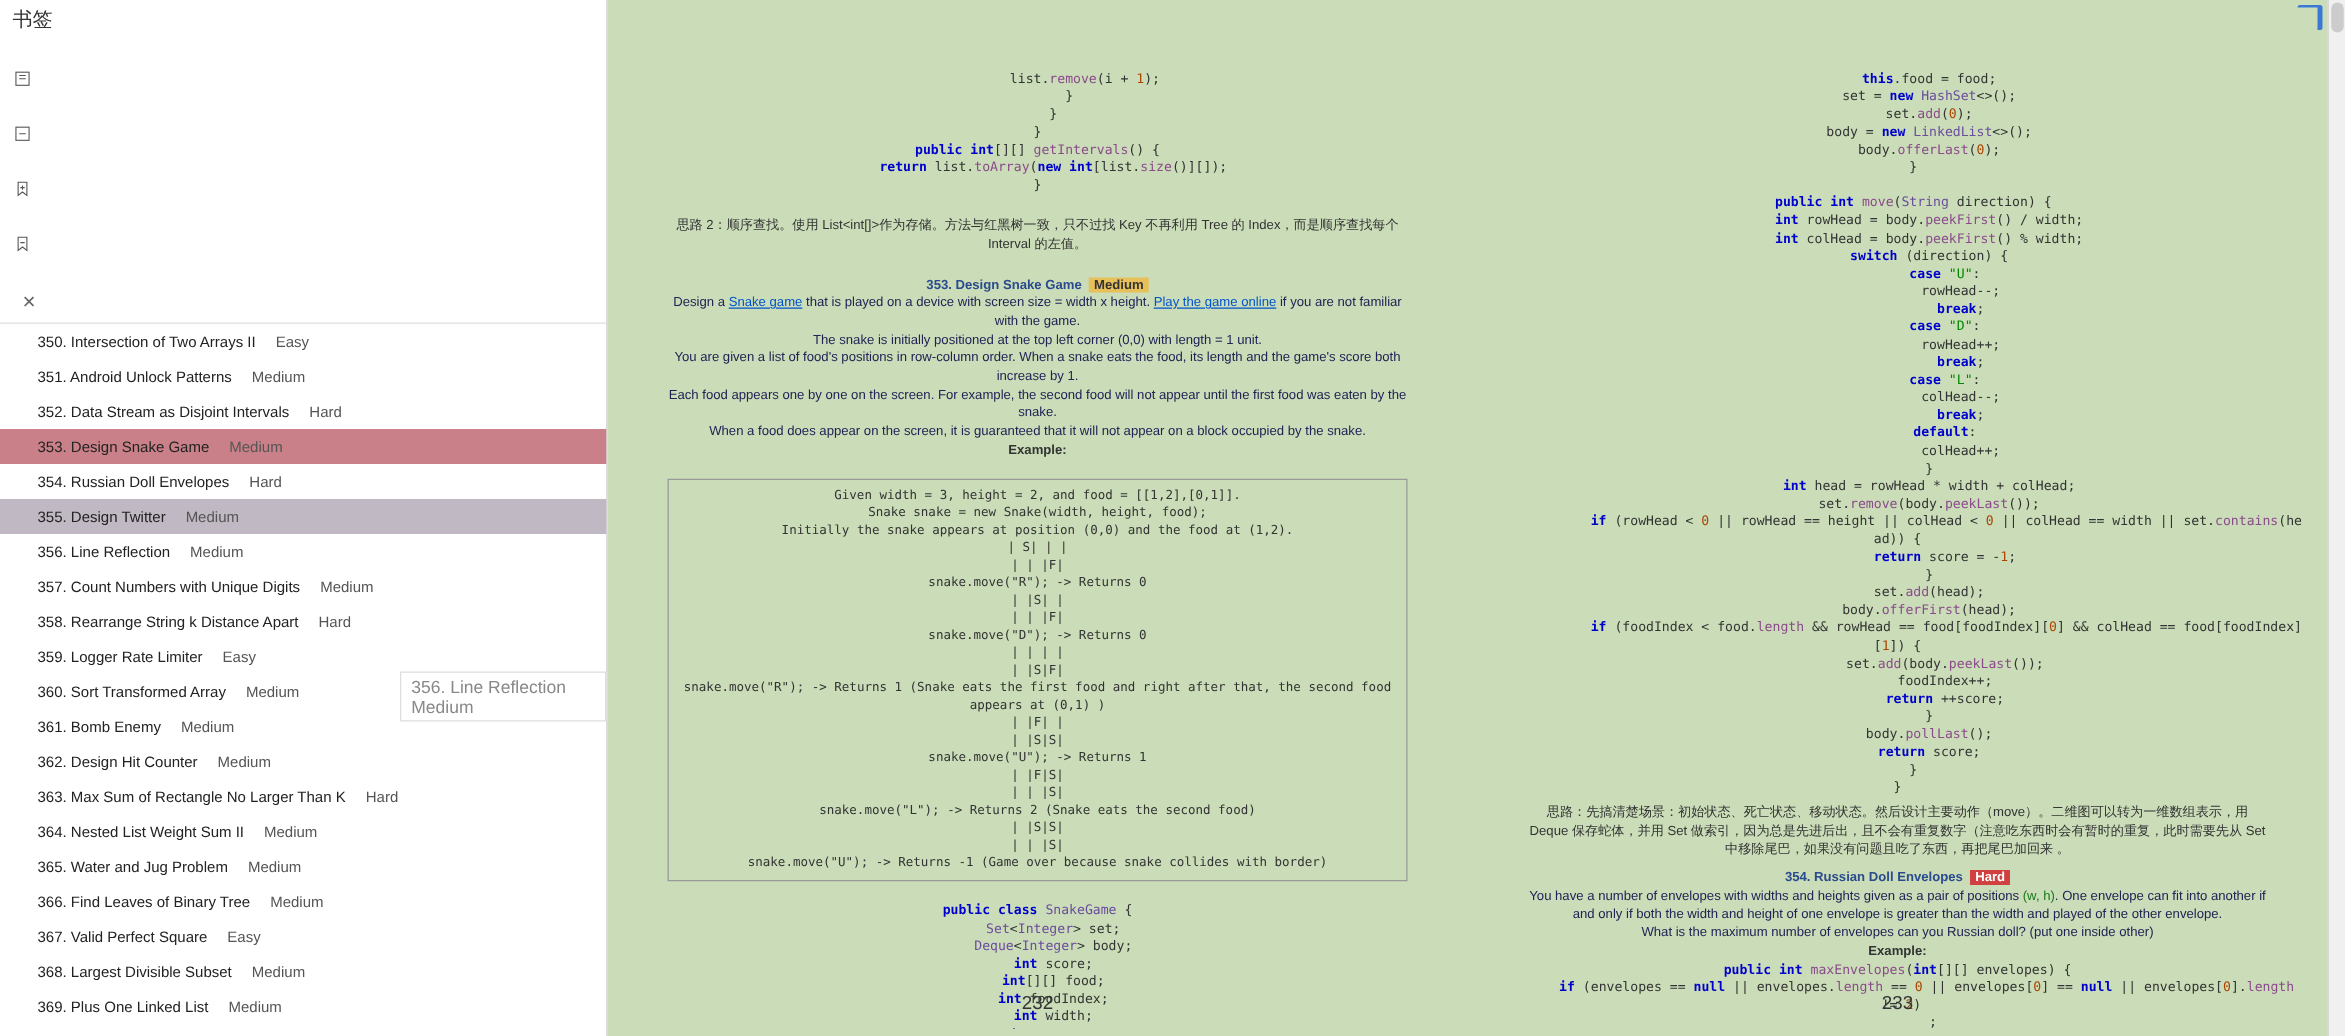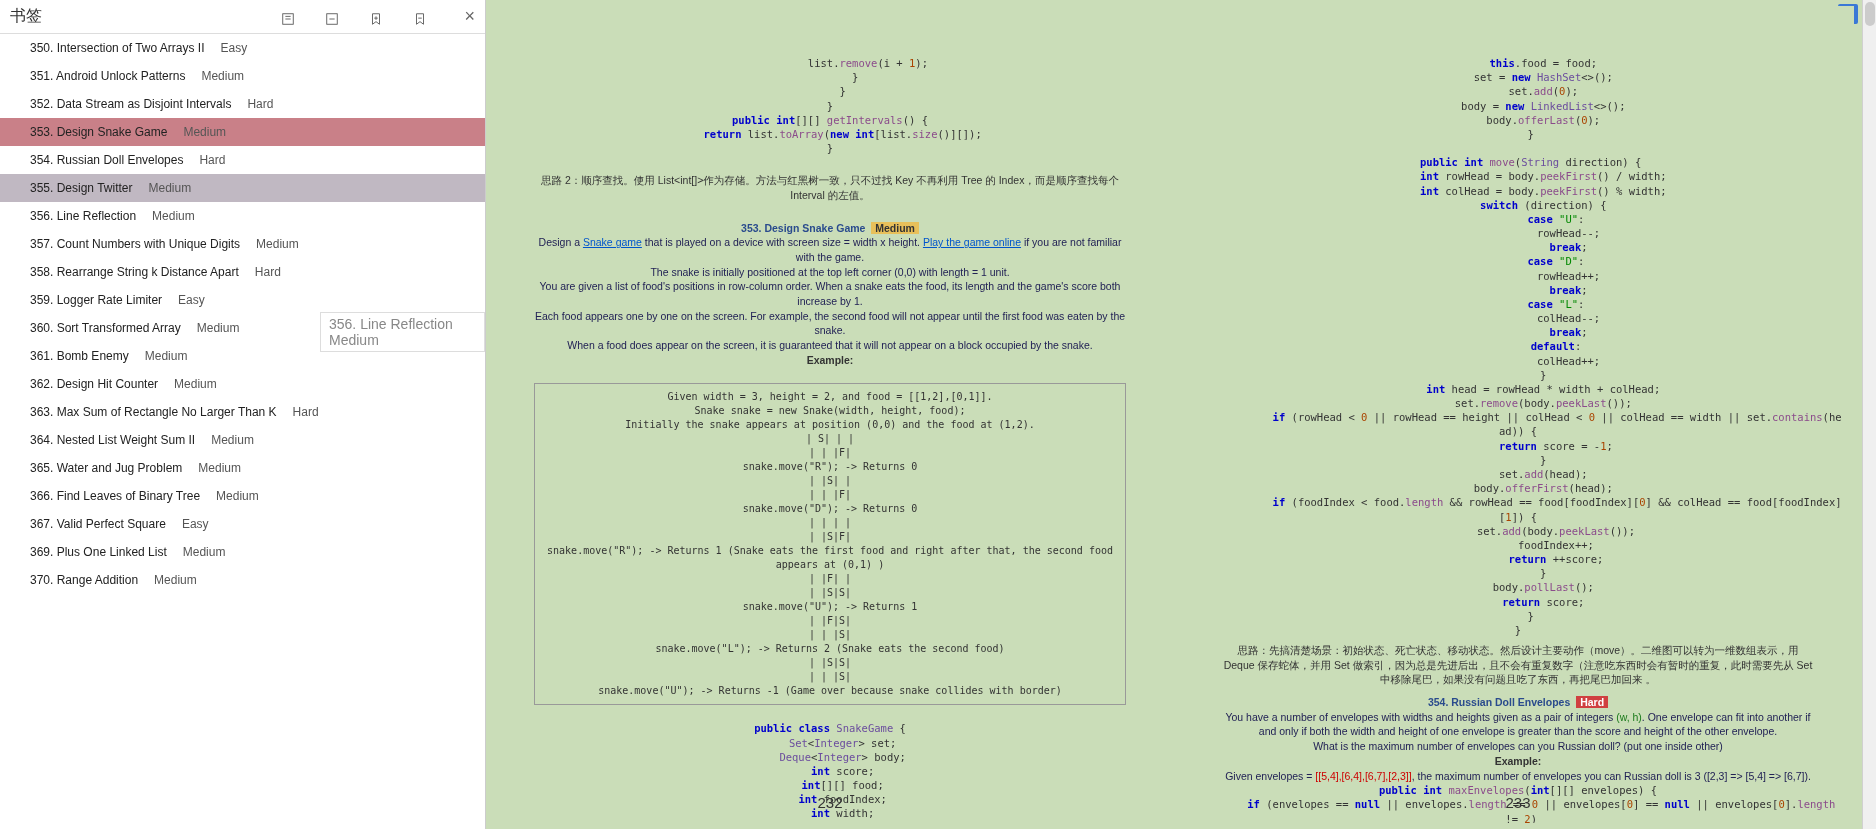--- a/index.html
+++ b/index.html
@@ -1,19 +1,19 @@
 <!DOCTYPE html>
 <html><head>
 <meta charset="utf-8">
 <style>
 * { margin: 0; padding: 0; box-sizing: border-box; }
 body { font-family: "Segoe UI", Arial, sans-serif; font-size: 13px; background: #fff; overflow: hidden; }
 .app { display: flex; width: 1876px; height: 829px; }
 .sidebar { width: 486px; border-right: 1px solid #ccc; display: flex; flex-direction: column; background: #fff; }
-.sidebar-header { display: flex; align-items: flex-end; padding: 6px 10px; border-bottom: 1px solid #ddd; gap: 28px; }
+.sidebar-header { display: flex; align-items: flex-start; padding: 6px 10px; border-bottom: 1px solid #ddd; gap: 28px; flex-direction: column; }
 .sidebar-title { font-size: 16px; color: #333; margin-right: auto; }
 .header-icon { width: 16px; height: 16px; display: flex; align-items: center; justify-content: center; color: #555; cursor: pointer; }
 .header-icon svg { width: 14px; height: 14px; }
 .close-x { font-size: 18px; color: #666; cursor: pointer; margin-left: 8px; }
 .bookmarks { flex: 1; overflow-y: auto; position: relative; }
 .bookmark-item { padding: 7px 10px 7px 30px; font-size: 12px; color: #222; cursor: pointer; white-space: nowrap; }
 .bookmark-item.selected { background: #c98088; }
 .bookmark-item.highlighted { background: #c0b8c2; }
 .difficulty { color: #555; margin-left: 6px; }
 .tooltip-drag { position: absolute; left: 320px; top: 278px; background: rgba(255,255,255,0.85); border: 1px solid #ddd; padding: 3px 8px; font-size: 14px; color: #888; pointer-events: none; }
@@ -90,20 +90,21 @@
         <div class="bookmark-item">358. Rearrange String k Distance Apart&nbsp;&nbsp;&nbsp;<span class="difficulty">Hard</span></div>
         <div class="bookmark-item">359. Logger Rate Limiter&nbsp;&nbsp;&nbsp;<span class="difficulty">Easy</span></div>
         <div class="bookmark-item">360. Sort Transformed Array&nbsp;&nbsp;&nbsp;<span class="difficulty">Medium</span></div>
         <div class="bookmark-item">361. Bomb Enemy&nbsp;&nbsp;&nbsp;<span class="difficulty">Medium</span></div>
         <div class="bookmark-item">362. Design Hit Counter&nbsp;&nbsp;&nbsp;<span class="difficulty">Medium</span></div>
         <div class="bookmark-item">363. Max Sum of Rectangle No Larger Than K&nbsp;&nbsp;&nbsp;<span class="difficulty">Hard</span></div>
         <div class="bookmark-item">364. Nested List Weight Sum II&nbsp;&nbsp;&nbsp;<span class="difficulty">Medium</span></div>
         <div class="bookmark-item">365. Water and Jug Problem&nbsp;&nbsp;&nbsp;<span class="difficulty">Medium</span></div>
         <div class="bookmark-item">366. Find Leaves of Binary Tree&nbsp;&nbsp;&nbsp;<span class="difficulty">Medium</span></div>
         <div class="bookmark-item">367. Valid Perfect Square&nbsp;&nbsp;&nbsp;<span class="difficulty">Easy</span></div>
+        <div class="bookmark-item">368. Largest Divisible Subset&nbsp;&nbsp;&nbsp;<span class="difficulty">Medium</span></div>
         <div class="bookmark-item">369. Plus One Linked List&nbsp;&nbsp;&nbsp;<span class="difficulty">Medium</span></div>
         <div class="bookmark-item">370. Range Addition&nbsp;&nbsp;&nbsp;<span class="difficulty">Medium</span></div>
         <div class="tooltip-drag">356. Line Reflection   Medium</div>
     </div>
   </div>
 
   <div class="content">
     <div class="corner-widget">
       <svg viewBox="0 0 16 16">
           <rect x="1" y="1" width="14" height="14" fill="none" stroke="#fff"></rect>
@@ -202,24 +203,23 @@
             foodIndex++;
             <span class="kw">return</span> ++score;
         }
         body.<span class="fn">pollLast</span>();
         <span class="kw">return</span> score;
     }
 }</div>
       <div style="margin:6px 0;">思路：先搞清楚场景：初始状态、死亡状态、移动状态。然后设计主要动作（move）。二维图可以转为一维数组表示，用 Deque 保存蛇体，并用 Set 做索引，因为总是先进后出，且不会有重复数字（注意吃东西时会有暂时的重复，此时需要先从 Set 中移除尾巴，如果没有问题且吃了东西，再把尾巴加回来 。</div>
 
       <div class="prob-title"><span>354. Russian Doll Envelopes</span>&nbsp;&nbsp;<span class="tag-hard">Hard</span></div>
-      <div class="desc"><span>You have a number of envelopes with widths and heights given as a pair of integers </span><span class="green">(w, h)</span><span>. One envelope can fit into another if and only if both the width and height of one envelope is greater than the score and height of the other envelope.</span></div>
+      <div class="desc"><span>You have a number of envelopes with widths and heights given as a pair of positions </span><span class="green">(w, h)</span><span>. One envelope can fit into another if and only if both the width and height of one envelope is greater than the width and played of the other envelope.</span></div>
       <div class="desc">What is the maximum number of envelopes can you Russian doll? (put one inside other)</div>
       <div style="font-weight:bold;">Example:</div>
-      <div class="desc"><span>Given envelopes = </span><span class="red">[[5,4],[6,4],[6,7],[2,3]]</span><span>, the maximum number of envelopes you can Russian doll is 3 ([2,3] =&gt; [5,4] =&gt; [6,7]).</span></div>
       <div class="code"><span class="kw">public int</span> <span class="fn">maxEnvelopes</span>(<span class="kw">int</span>[][] envelopes) {
     <span class="kw">if</span> (envelopes == <span class="kw">null</span> || envelopes.<span class="fn">length</span> == <span class="num">0</span> || envelopes[<span class="num">0</span>] == <span class="kw">null</span> || envelopes[<span class="num">0</span>].<span class="fn">length</span>
  != <span class="num">2</span>)
          ;
     .(envelopes,  &lt;[]&gt;(){
          ([] arr1, [] arr2){
              (arr1[] == arr2[])
                  arr2[] - arr1[];</div>
       <div class="page-num">233</div>
     </div>

